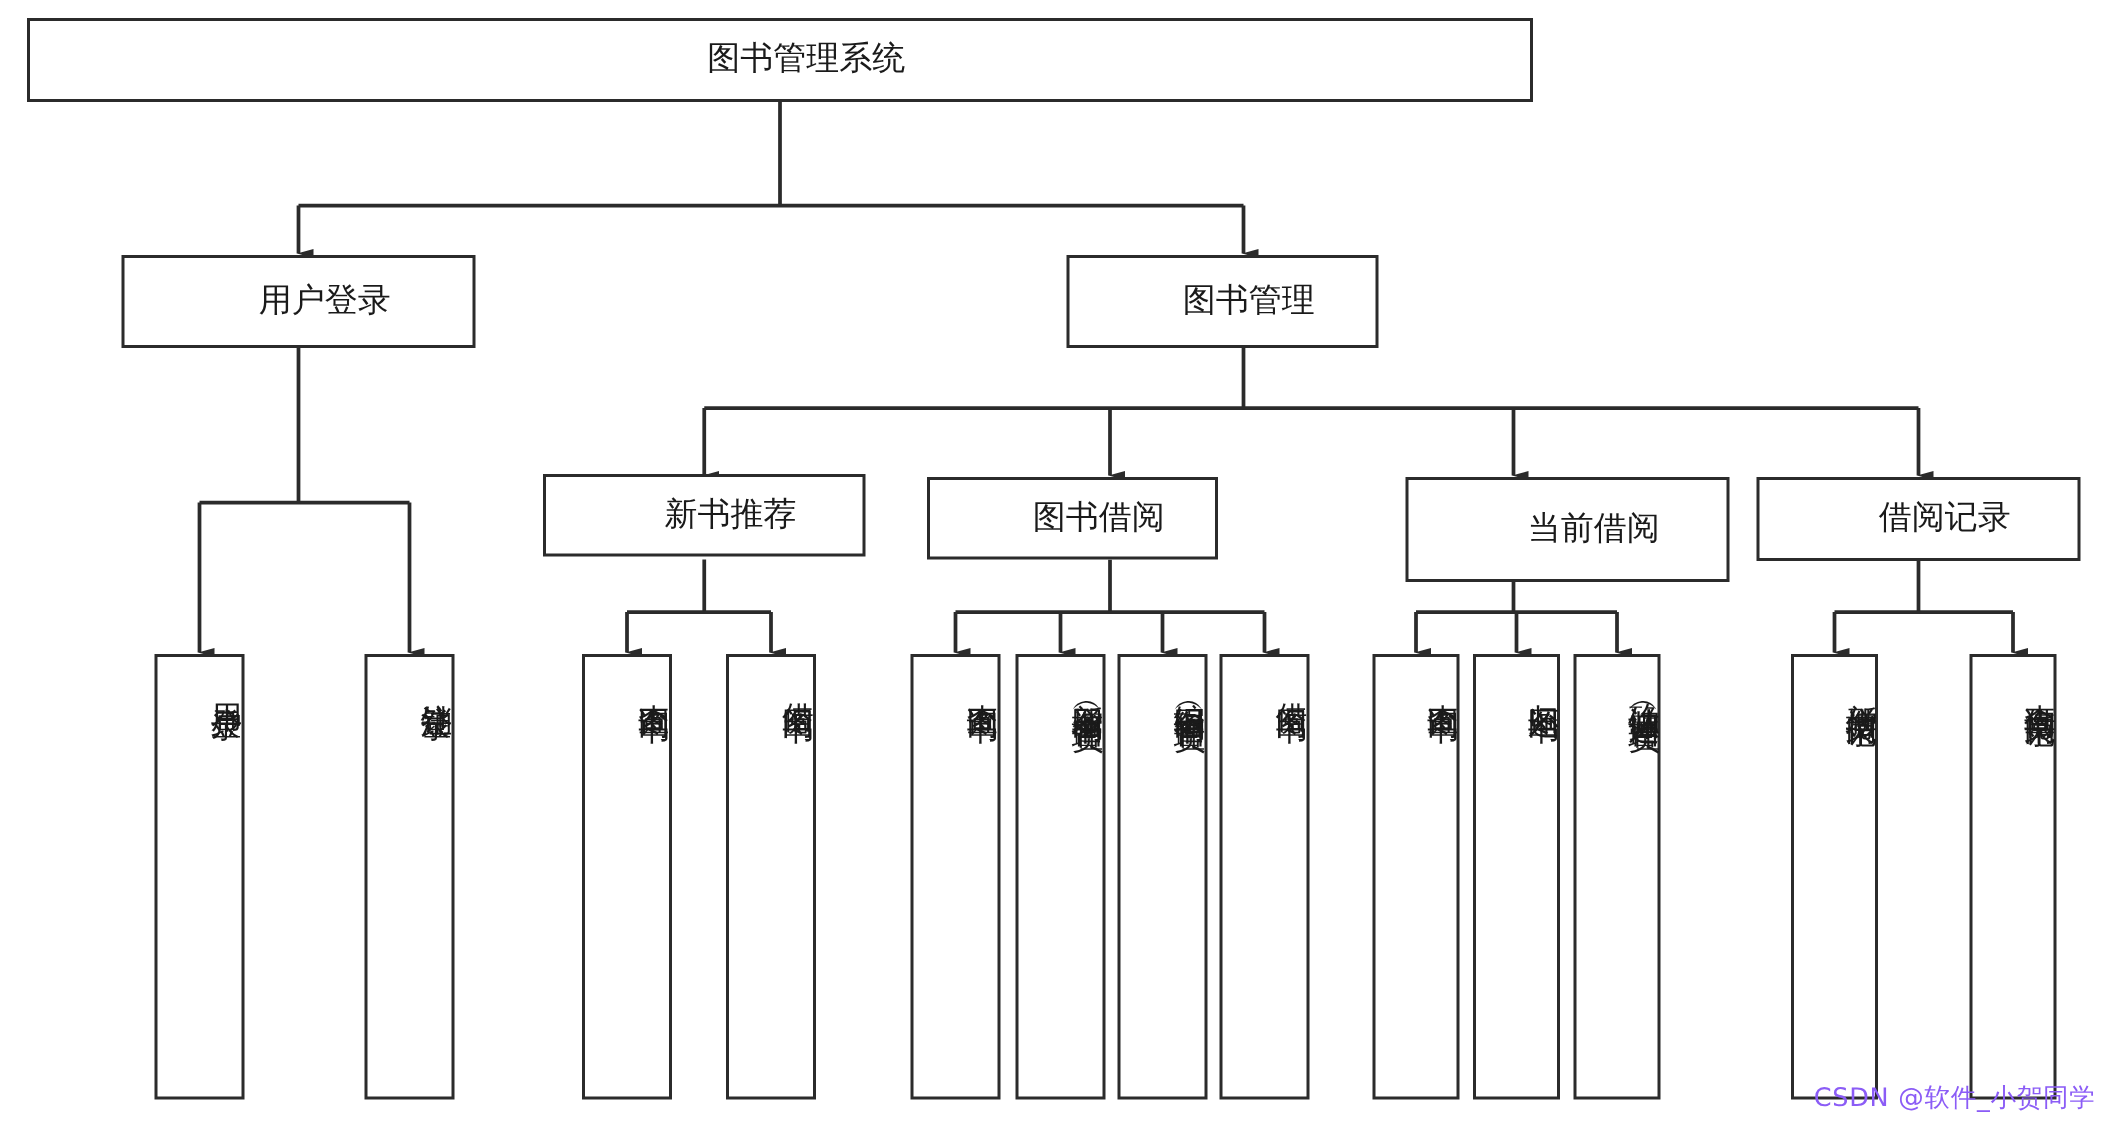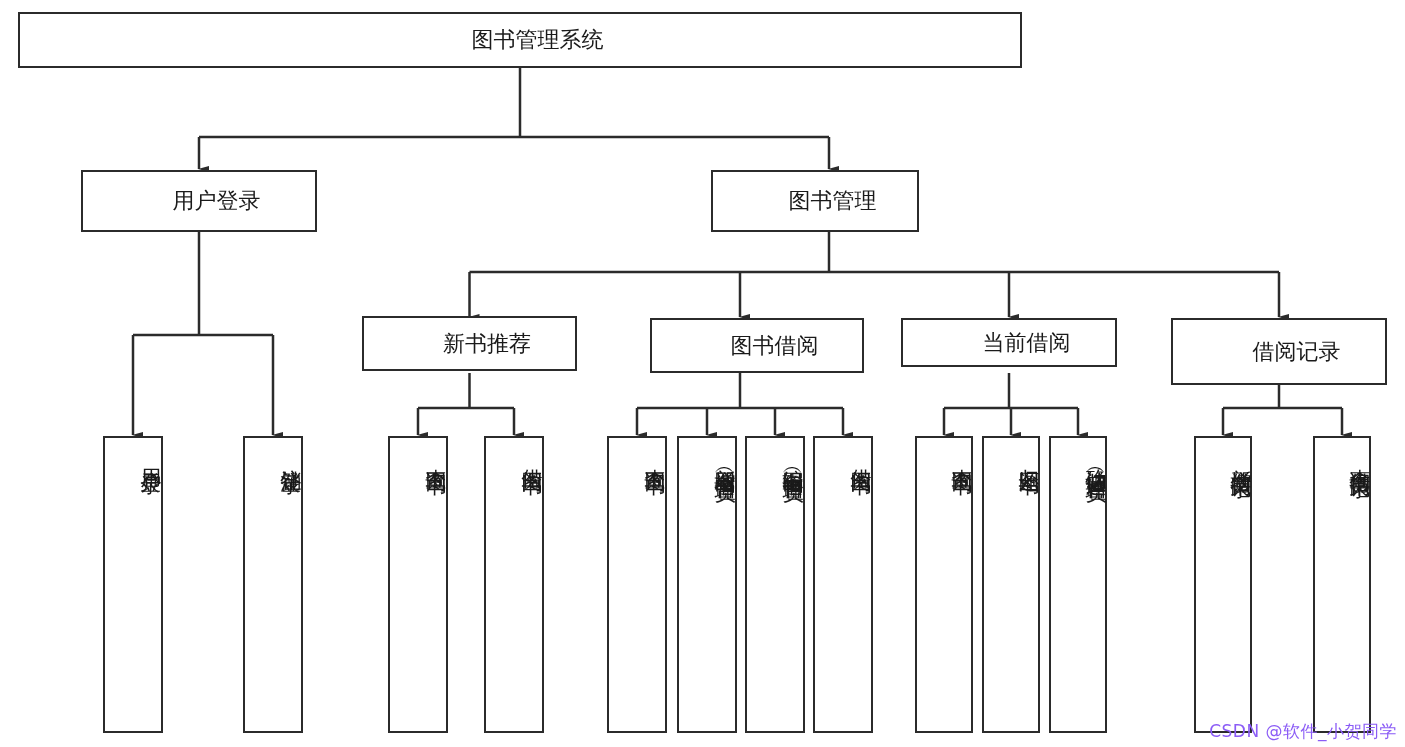--- a/index.html
+++ b/index.html
@@ -124,27 +124,27 @@
       </div>
       <div class="node horiz" style="left: 81px; top: 170px; width: 236px; height: 62px;">
         <span class="node-label">用户登录</span>
       </div>
       <div class="node horiz" style="left: 711px; top: 170px; width: 208px; height: 62px;">
         <span class="node-label">图书管理</span>
       </div>
       <div class="node horiz" style="left: 362px; top: 316px; width: 215px; height: 55px;">
         <span class="node-label">新书推荐</span>
       </div>
-      <div class="node horiz" style="left: 650px; top: 318px; width: 214px; height: 55px; align-items: center;">
+      <div class="node horiz" style="left: 618px; top: 318px; width: 194px; height: 55px; align-items: center;">
         <span class="node-label">图书借阅</span>
       </div>
-      <div class="node horiz" style="left: 901px; top: 318px; width: 216px; height: 49px;">
+      <div class="node horiz" style="left: 937px; top: 318px; width: 216px; height: 70px;">
         <span class="node-label">当前借阅</span>
       </div>
-      <div class="node horiz" style="left: 1171px; top: 318px; width: 216px; height: 67px;">
+      <div class="node horiz" style="left: 1171px; top: 318px; width: 216px; height: 56px;">
         <span class="node-label">借阅记录</span>
       </div>
       <div class="node vert" style="left: 103px; top: 436px; width: 60px; height: 297px;">
         <span class="node-label">用户登录</span>
       </div>
       <div class="node vert" style="left: 243px; top: 436px; width: 60px; height: 297px;">
         <span class="node-label">注销登录</span>
       </div>
       <div class="node vert" style="left: 388px; top: 436px; width: 60px; height: 297px;">
         <span class="node-label">查询图书</span>

